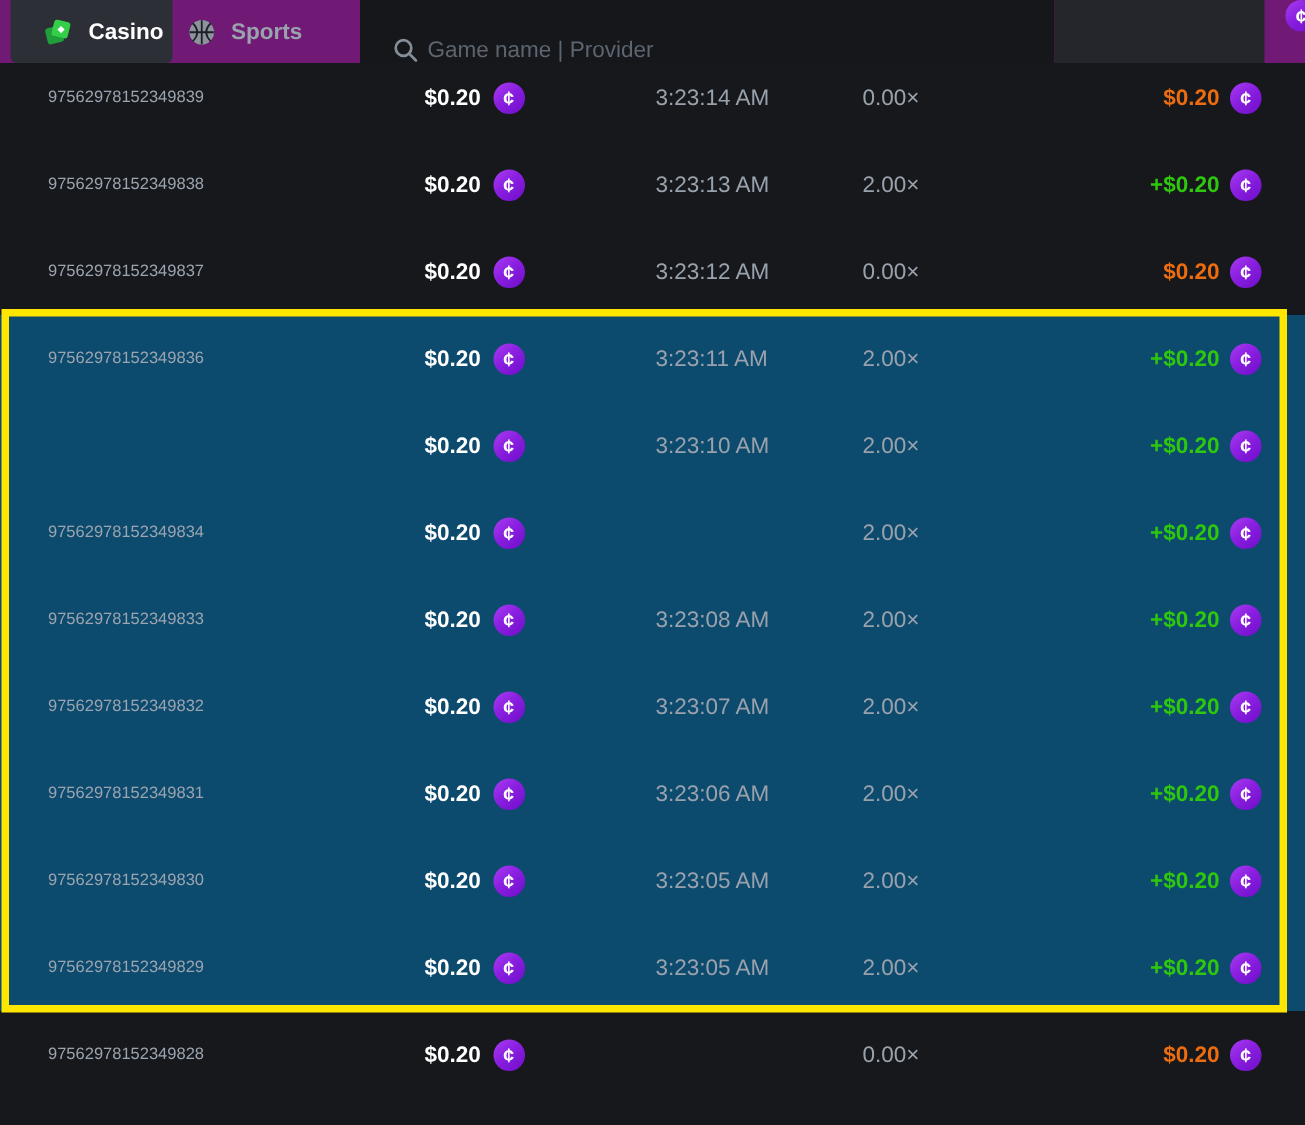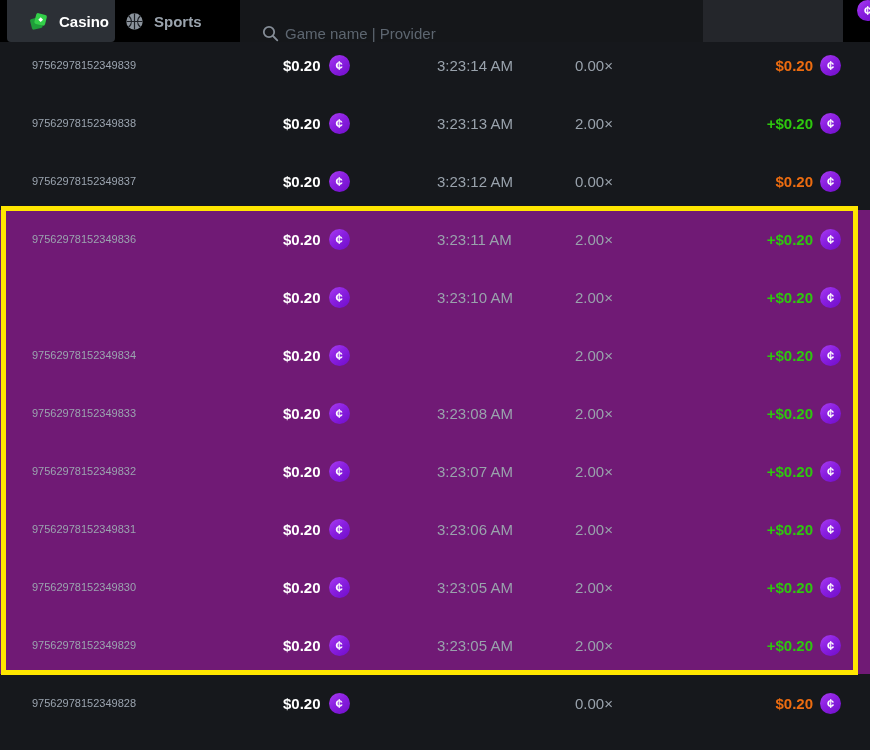--- a/index.html
+++ b/index.html
@@ -7,21 +7,21 @@
   body {
     background:#16181c;
     font-family:"Liberation Sans","DejaVu Sans",sans-serif;
     position:relative;
     color:#cfd6dd;
   }
 
   
   .nav {
     position:absolute; top:0; left:0; width:870px; height:42px;
-    background:#000000;
+    background:#701a75;
   }
   .tab {
     position:absolute; top:0; height:42px;
     display:flex; align-items:center; gap:10px;
     font-size:15px; font-weight:700;
     cursor:pointer;
   }
   .tab-casino {
     left:7px; width:108px; padding-left:23px;
     background:#2c3036; border-radius:0 0 4px 4px;
@@ -57,21 +57,21 @@
     display:flex; align-items:center; justify-content:center;
     color:#ffffff; font-weight:700; font-size:13px; line-height:1;
     flex:0 0 auto;
   }
 
   
   .table { position:absolute; top:36px; left:0; width:870px; }
   .row {
     position:relative; width:870px; height:58px;
   }
-  .row.hl { background:#701a75; }
+  .row.hl { background:#0c4a6e; }
   .cell { position:absolute; top:0; height:58px; display:flex; align-items:center; }
   .c-id   { left:32px;  font-size:11px; color:#9ba4af; }
   .c-bet  { left:283px; gap:8px; }
   .c-bet b { font-size:15px; color:#ffffff; font-weight:700; }
   .c-time { left:437px; font-size:15px; color:#99a2ac; }
   .c-mult { left:575px; font-size:15px; color:#99a2ac; }
   .c-pay  { right:29px; gap:7px; }
   .c-pay b { font-size:15px; font-weight:700; }
   .row.win  .c-pay b { color:#2ec70e; }
   .row.loss .c-pay b { color:#ec6c10; }

